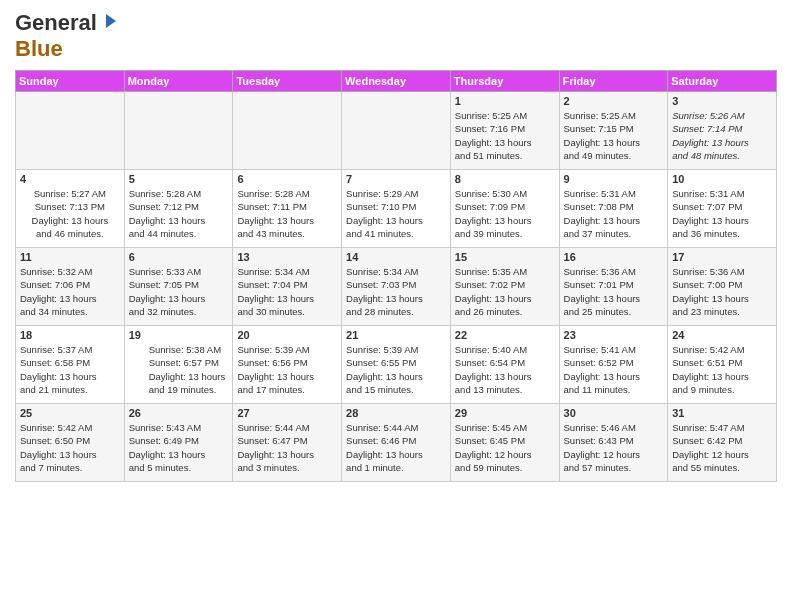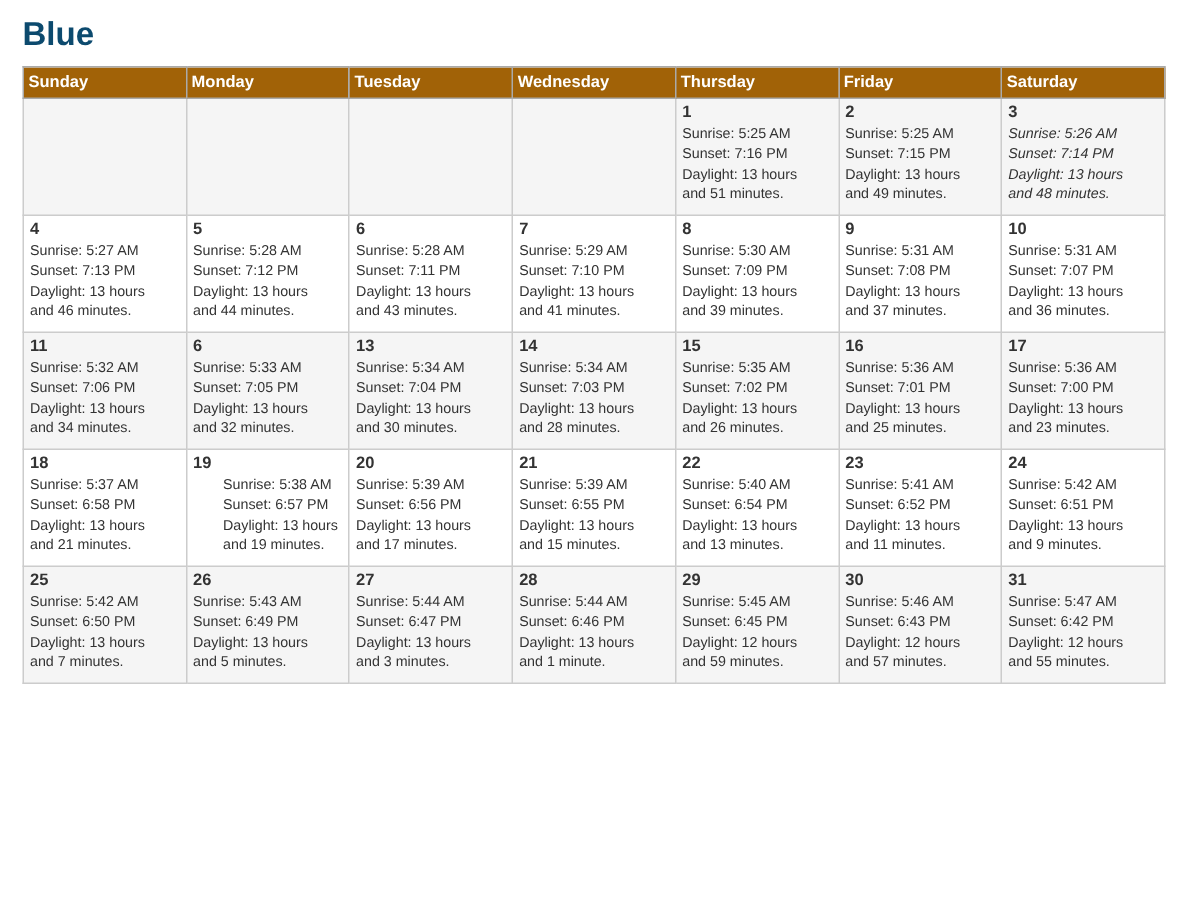--- a/index.html
+++ b/index.html
@@ -42,21 +42,21 @@
     .location {
       font-size: 16px;
       color: #555;
     }
     table {
       width: 100%;
       border-collapse: collapse;
       table-layout: fixed;
     }
     thead tr th {
-      background-color: #a16207;
+      background-color: #d946ef;
       color: #fff;
       font-size: 11px;
       font-weight: bold;
       padding: 4px 3px;
       text-align: left;
       border: 1px solid #aaa;
     }
     tbody tr td {
       border: 1px solid #ccc;
       vertical-align: top;
@@ -80,22 +80,30 @@
     .day-info {
       line-height: 1.4;
     }
   </style>
 </head>
 <body>
 
 <div class="container">
   <div class="header">
     <div class="logo">
+      <div class="logo-line">
+        <span style="font-size:22px;font-weight:bold;color:#333;">General</span>
+        <span style="display:inline-block;margin-left:3px;">
+          <svg width="18" height="18" viewBox="0 0 18 18">
+            <polygon points="4,2 14,9 4,16" fill="#2a6db5"></polygon>
+          </svg>
+        </span>
+      </div>
       <div>
-        <span style="font-size:22px;font-weight:bold;color:#0c4a6e;">Blue</span>
+        <span style="font-size:22px;font-weight:bold;color:#a16207;">Blue</span>
       </div>
     </div>
     <div class="title-block">
       <div class="month-title"></div>
       <div class="location"></div>
     </div>
   </div>
 
   <table>
     <thead>
@@ -133,21 +141,21 @@
             <span class="day-num">3</span>
             <div class="day-info" style="white-space: pre-wrap; font-style: italic;">Sunrise: 5:26 AM
 Sunset: 7:14 PM
 Daylight: 13 hours
 and 48 minutes.</div>
           </td>
         </tr>
         <tr>
           <td>
             <span class="day-num">4</span>
-            <div class="day-info" style="white-space: pre-wrap;">Sunrise: 5:27 AM
+            <div class="day-info" style="white-space: pre-wrap; text-align: center;">Sunrise: 5:27 AM
 Sunset: 7:13 PM
 Daylight: 13 hours
 and 46 minutes.</div>
           </td>
           <td>
             <span class="day-num">5</span>
             <div class="day-info" style="white-space: pre-wrap;">Sunrise: 5:28 AM
 Sunset: 7:12 PM
 Daylight: 13 hours
 and 44 minutes.</div>

